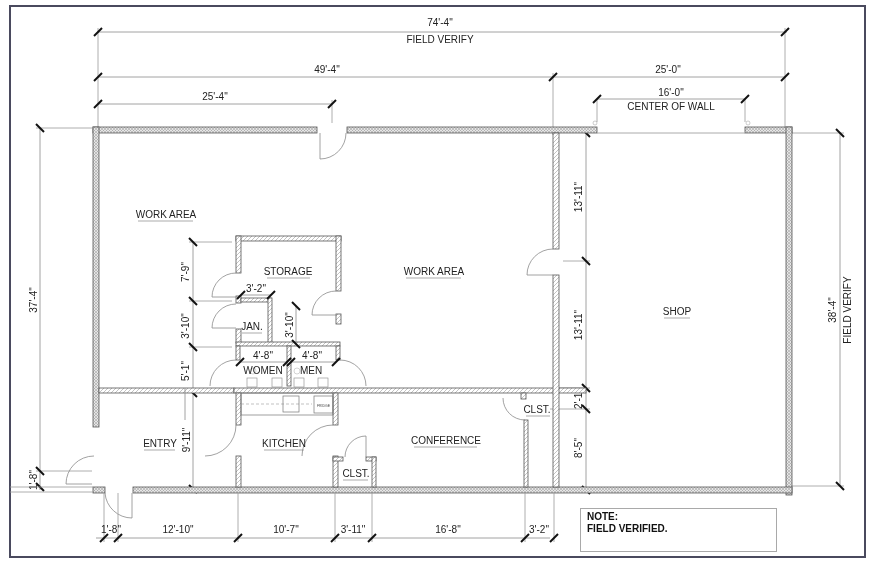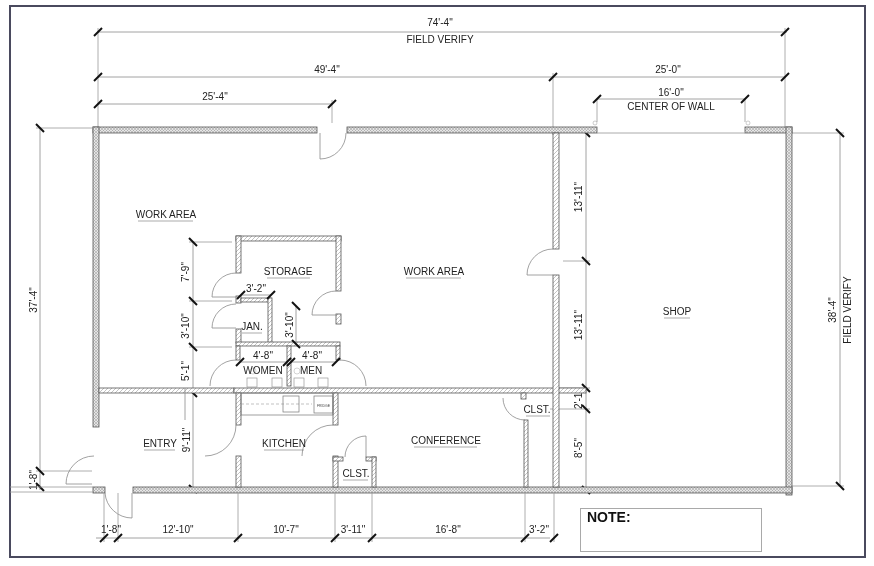--- a/index.html
+++ b/index.html
@@ -8,21 +8,21 @@
   svg { position: absolute; left: 0; top: 0; }
   .dim { stroke: #8a8a8a; stroke-width: 0.8; fill: none; }
   .tick { stroke: #111; stroke-width: 2; }
   .ext { stroke: #9a9a9a; stroke-width: 0.8; }
   .wall { fill: url(#hatchX); stroke: #555; stroke-width: 0.8; }
   .iwall { fill: url(#hatchD); stroke: #555; stroke-width: 0.8; }
   .door { stroke: #8a8a8a; stroke-width: 0.8; fill: none; }
   .lbl { font-family: "Liberation Sans", sans-serif; font-size: 10px; fill: #222; }
   .dtxt { font-family: "Liberation Sans", sans-serif; font-size: 10px; fill: #222; }
   .ul { stroke: #888; stroke-width: 0.7; }
-  #note { position: absolute; left: 580px; top: 508px; width: 182px; height: 44px; border: 1px solid #a9a9a9; box-sizing: border-box; padding: 2px 6px; font-family: "Liberation Sans", sans-serif; font-weight: bold; font-size: 14px; line-height: 12px; color: #111; }
+  #note { position: absolute; left: 580px; top: 508px; width: 197px; height: 44px; border: 1px solid #a9a9a9; box-sizing: border-box; padding: 2px 6px; font-family: "Liberation Sans", sans-serif; font-weight: bold; font-size: 10px; line-height: 12px; color: #111; }
 </style>
 </head>
 <body>
 
 <div id="frame"></div>
 
 <svg width="874" height="566" viewBox="0 0 874 566">
   <defs>
     <pattern id="hatchX" width="3" height="3" patternUnits="userSpaceOnUse">
       <rect width="3" height="3" fill="#e6e6e6"></rect>
@@ -288,13 +288,14 @@
     <line class="ul" x1="414" y1="447" x2="477" y2="447"></line>
     <text class="lbl" x="356" y="477" text-anchor="middle">CLST.</text>
     <line class="ul" x1="343" y1="480" x2="368" y2="480"></line>
     <text class="lbl" x="537" y="413" text-anchor="middle">CLST.</text>
     <line class="ul" x1="526" y1="416" x2="550" y2="416"></line>
   </g>
 </svg>
 
 <div id="note">
   <div>NOTE:</div>
+  <div>FIELD VERIFIED.</div>
 </div>
 
 </body></html>

